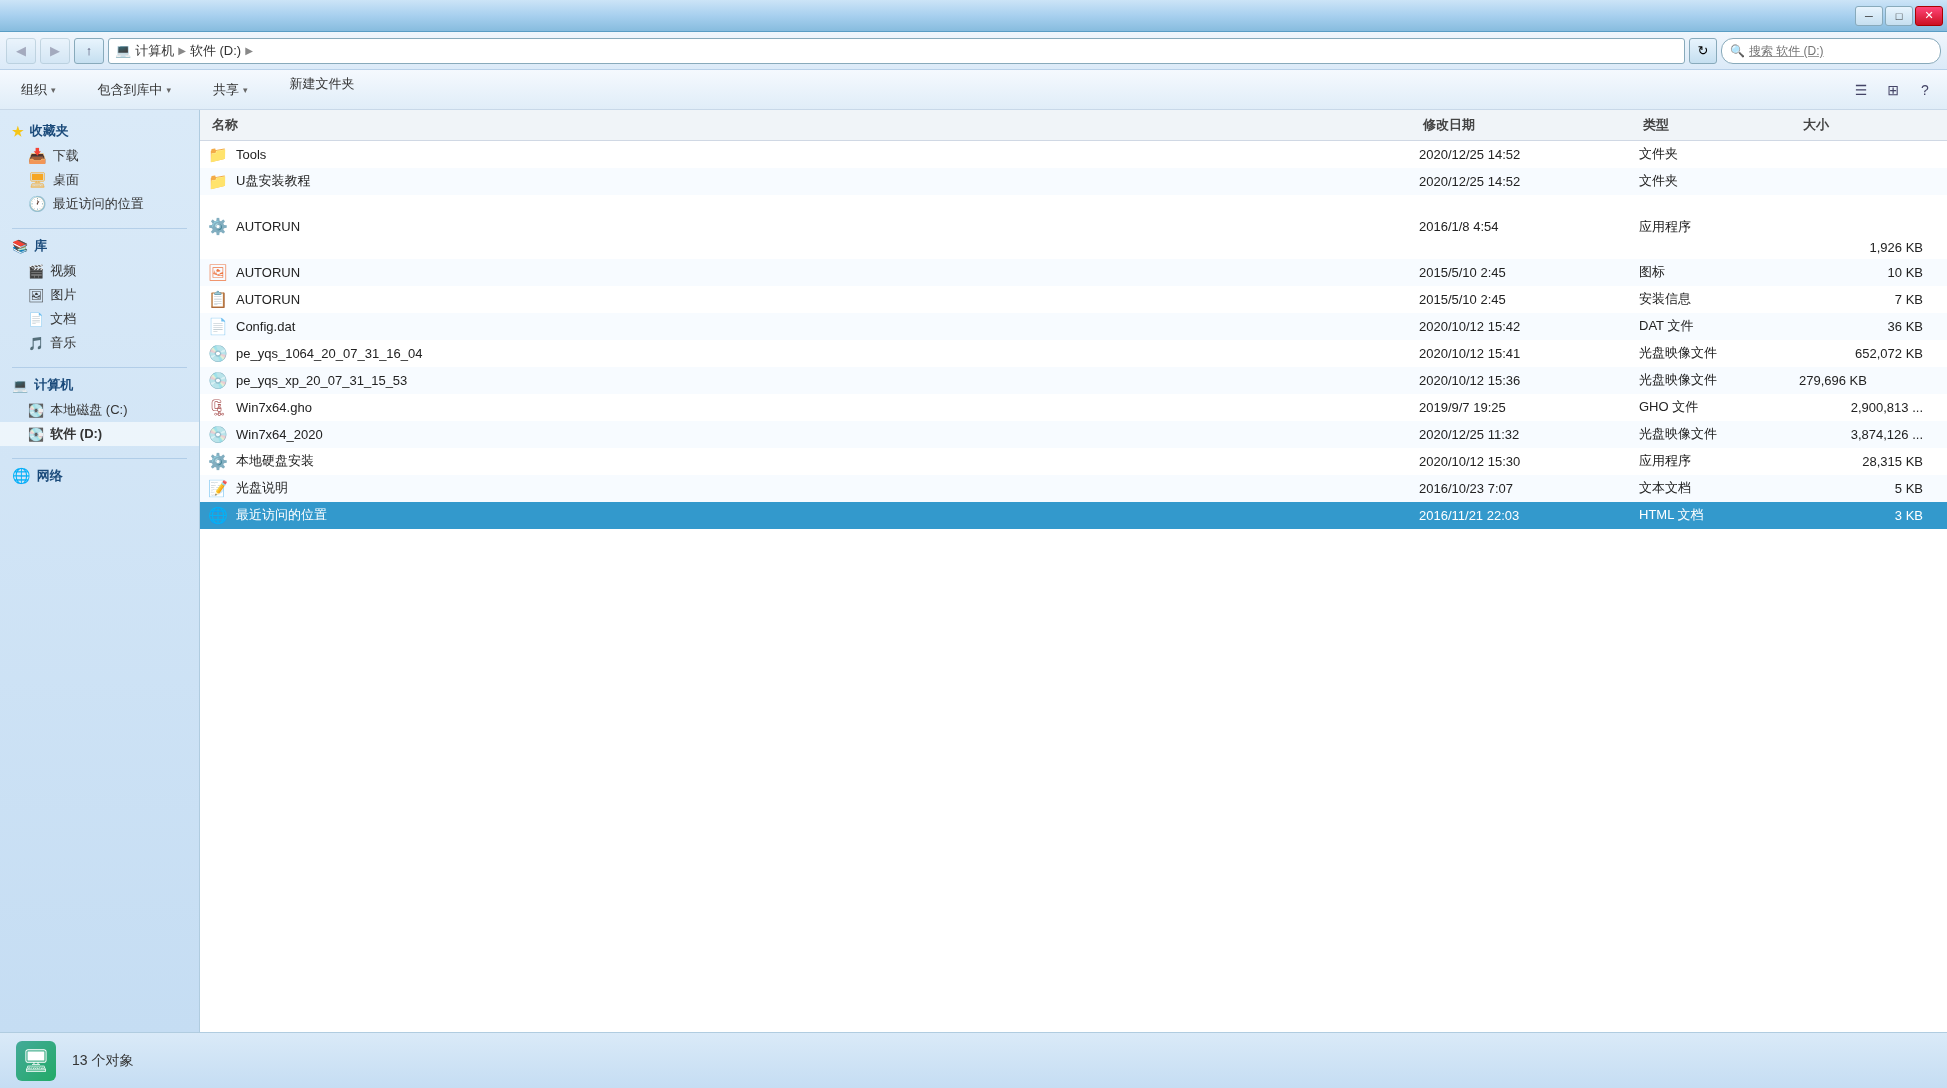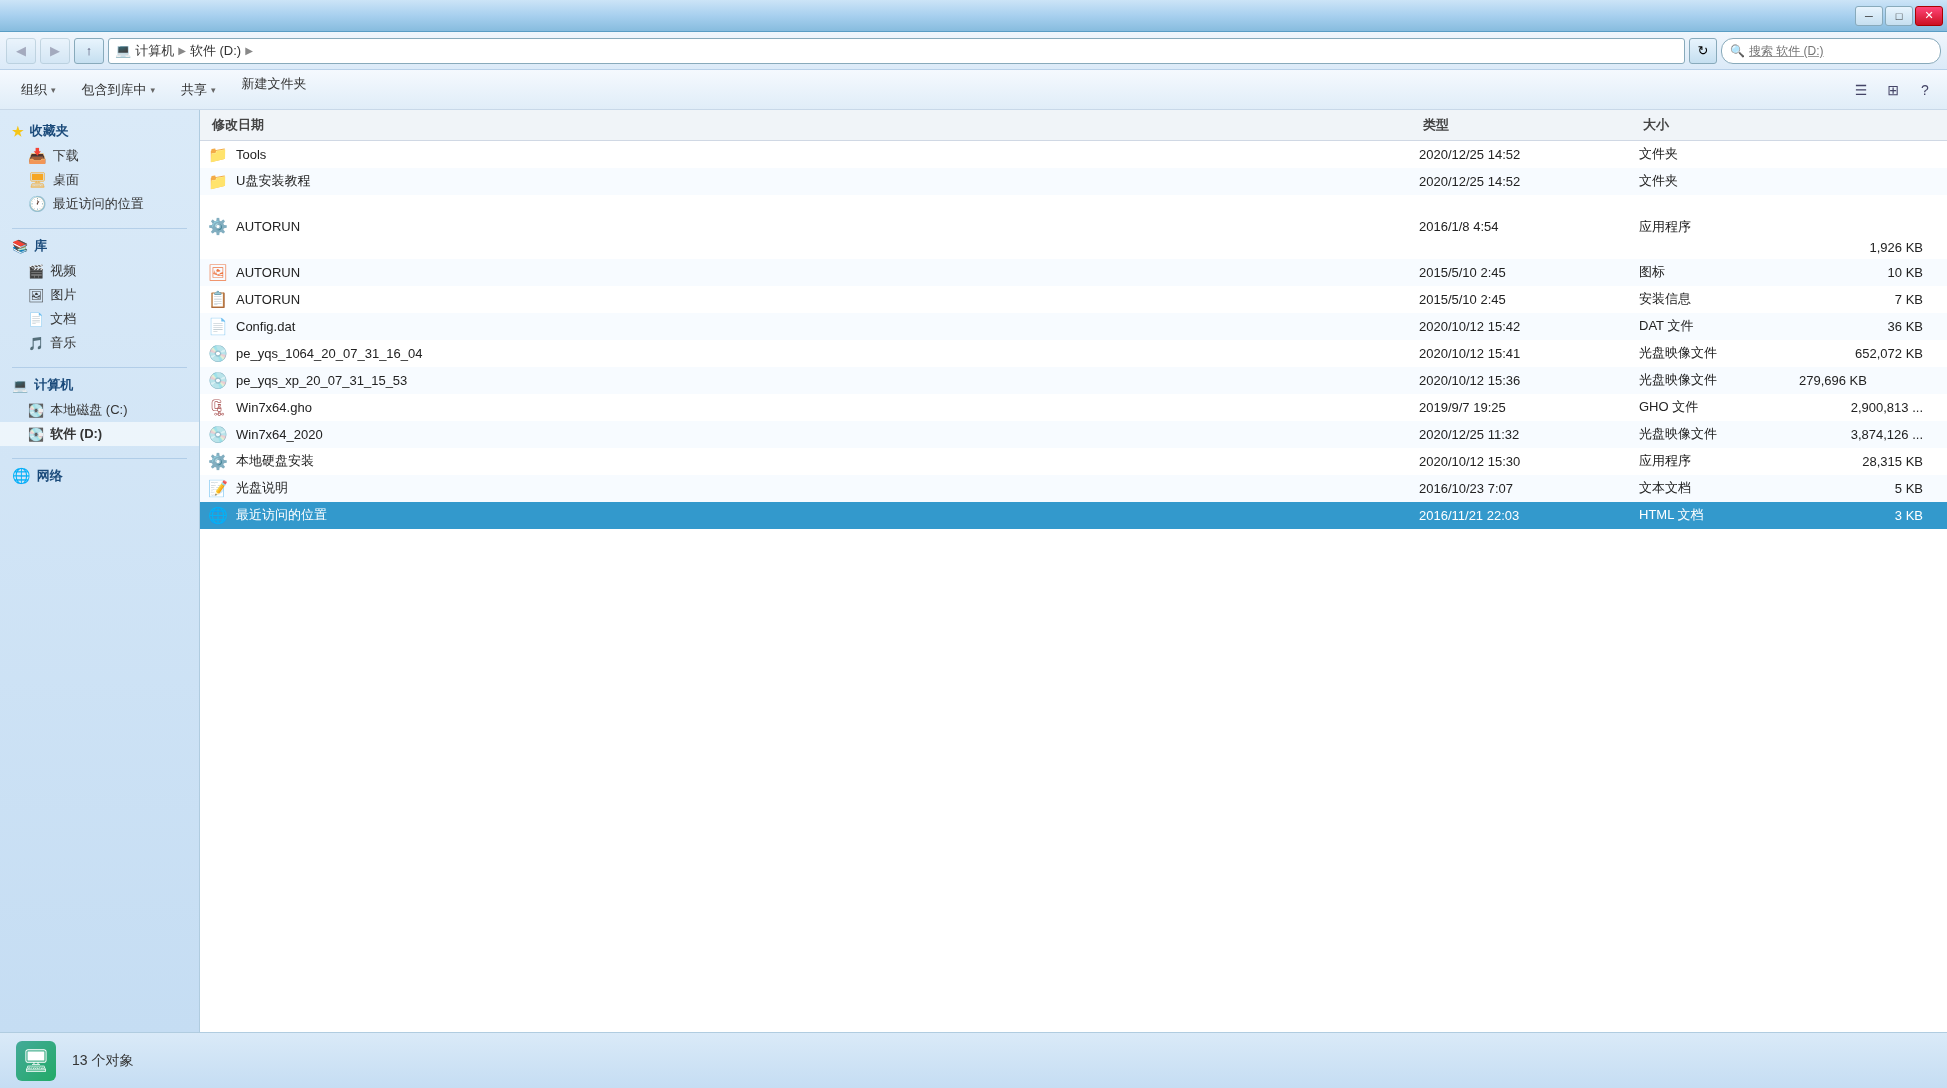--- a/index.html
+++ b/index.html
@@ -111,21 +111,21 @@
       font-size: 13px;
     }
 
     
     .toolbar {
       height: 40px;
       background: linear-gradient(to bottom, #f5f9fe, #e0edf8);
       display: flex;
       align-items: center;
       padding: 0 8px;
-      gap: 0;
+      gap: 16px;
       border-bottom: 1px solid #c8d8e8;
     }
     .toolbar-btn {
       height: 32px;
       padding: 0 12px;
       background: transparent;
       border: 1px solid transparent;
       border-radius: 3px;
       cursor: pointer;
       display: flex;
@@ -441,20 +441,21 @@
     <div class="sidebar-section">
       <div class="sidebar-header">
         <span class="icon-network">🌐</span>
         <span>网络</span>
       </div>
     </div>
   </div>
 
   <div class="file-area">
     <div class="file-header">
+      <div>名称</div>
       <div>修改日期</div>
       <div>类型</div>
       <div>大小</div>
     </div>
     <div class="file-list" id="file-list">
     <div class="file-row">
     <div class="file-name-cell">
       <span class="file-icon fi-folder">📁</span>
       <span>Tools</span>
     </div>

